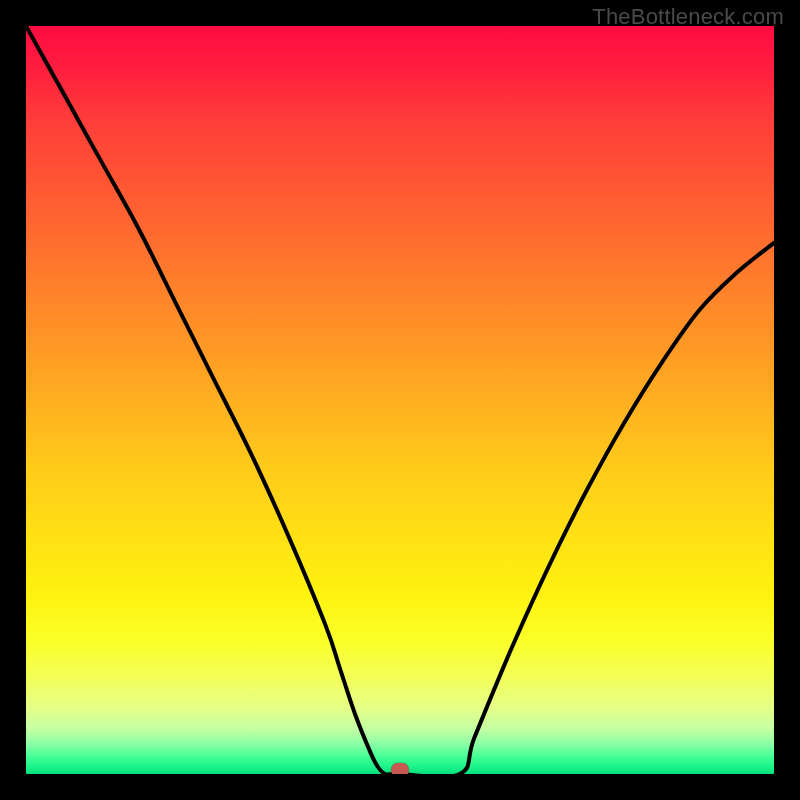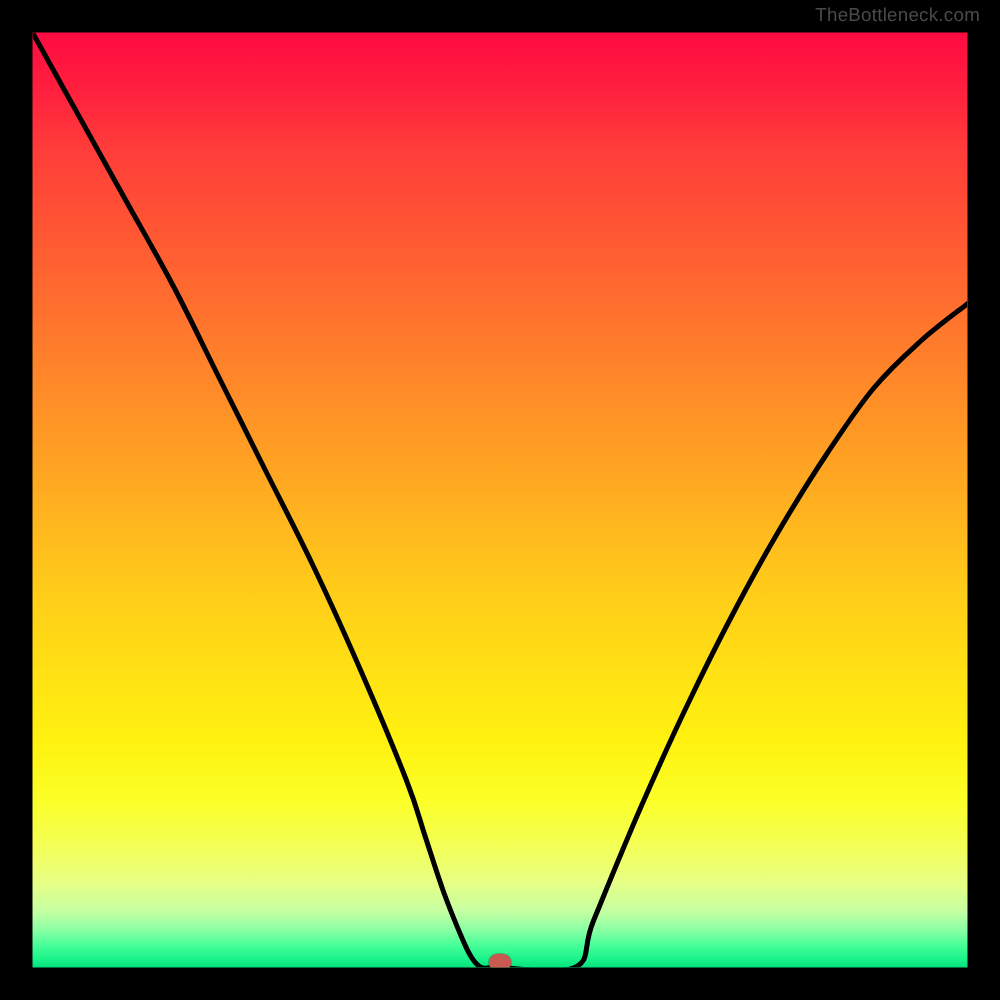--- a/index.html
+++ b/index.html
@@ -48,21 +48,21 @@
       #4bff98 97.5%,
       #1cf58b 99%,
       #06e07d 100%
     );
   }
   .watermark {
     position: absolute;
     top: 4px;
     right: 16px;
     color: #4a4a4a;
-    font-size: 15px;
+    font-size: 22px;
     font-weight: 400;
     letter-spacing: 0.2px;
     font-family: Arial, Helvetica, sans-serif;
   }
   .marker {
     position: absolute;
     width: 18px;
     height: 14px;
     border-radius: 7px / 7px;
     background: #c85a52;

